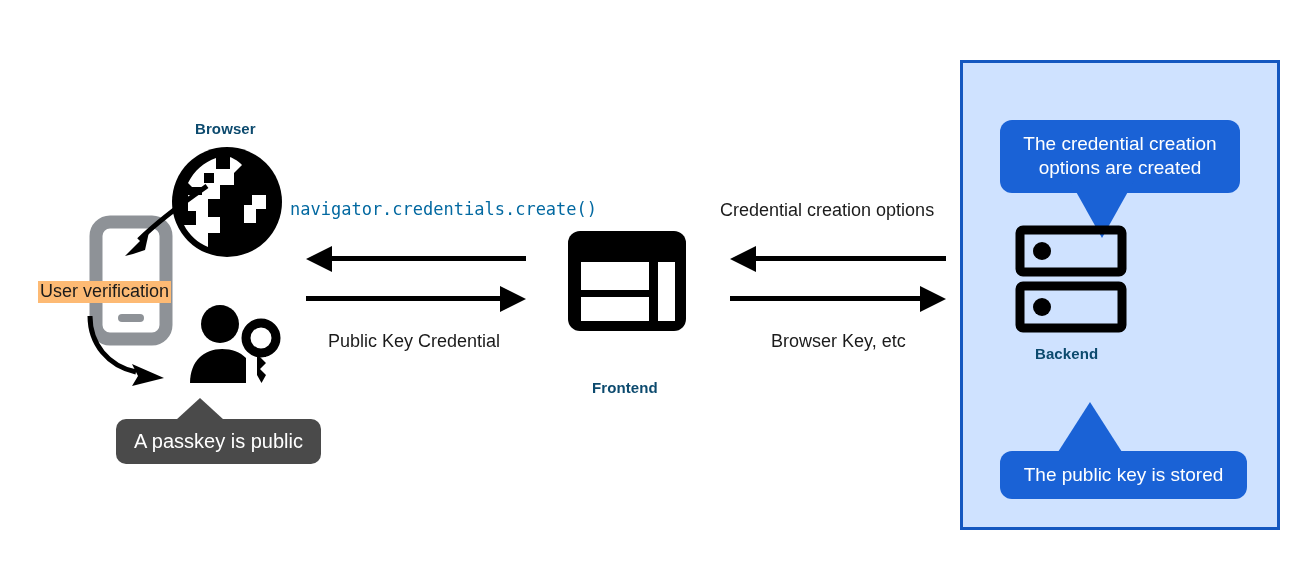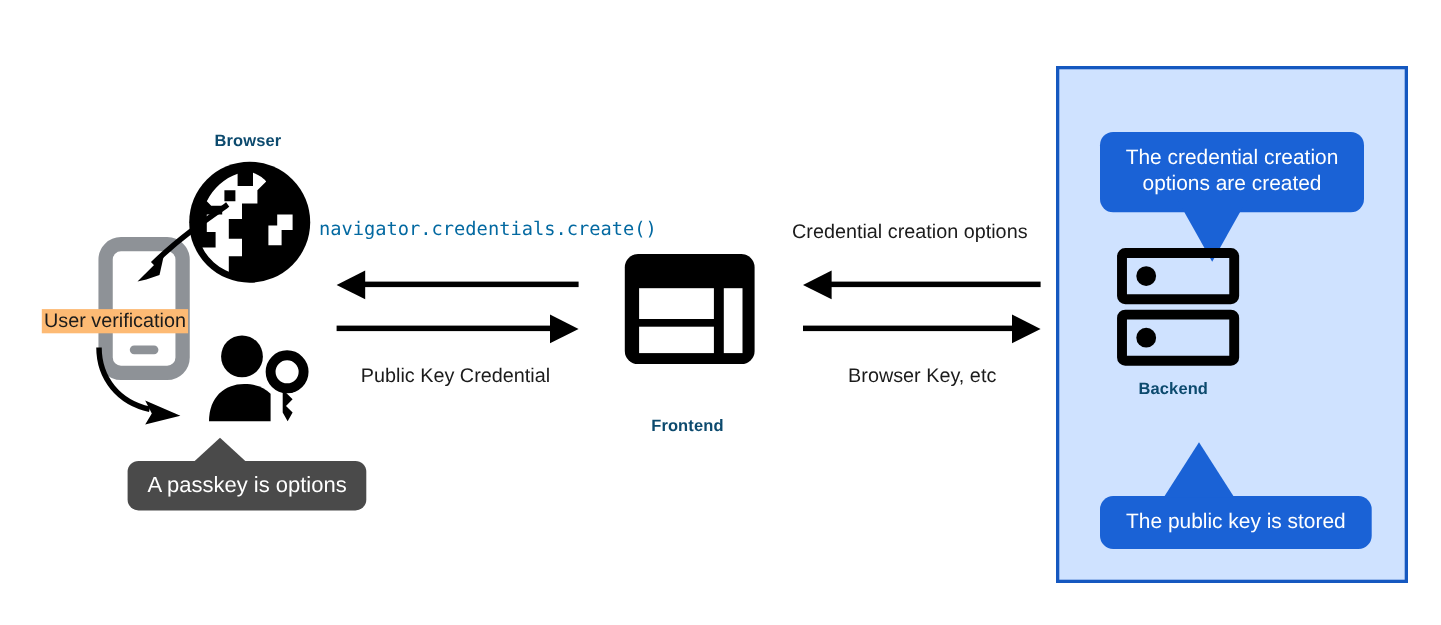--- a/index.html
+++ b/index.html
@@ -170,21 +170,21 @@
       <circle cx="73" cy="33" r="15" fill="none" stroke="#000" stroke-width="9"></circle>
       <path d="M69 46 L78 46 L78 52 L72 52 L78 58 L72 64 L78 70 L73.5 78 L69 70 Z" fill="#000"></path>
     </svg>
   </div>
 
   <div class="abs" style="left:116px; top:419px;">
     <div class="tail" style="left:60px; top:-21px;
                 border-left:24px solid transparent;
                 border-right:24px solid transparent;
                 border-bottom:22px solid #4a4a4a;"></div>
-    <div class="callout-gray">A passkey is options</div>
+    <div class="callout-gray">A passkey is public</div>
   </div>
 
   <div class="abs" style="left:568px; top:231px;">
     <svg width="118" height="100" viewBox="0 0 118 100" aria-hidden="true">
       <rect x="0" y="0" width="118" height="100" rx="12" fill="#000"></rect>
       <rect x="13" y="31" width="68" height="28" fill="#fff"></rect>
       <rect x="13" y="66" width="68" height="24" fill="#fff"></rect>
       <rect x="90" y="31" width="17" height="59" fill="#fff"></rect>
     </svg>
   </div>

